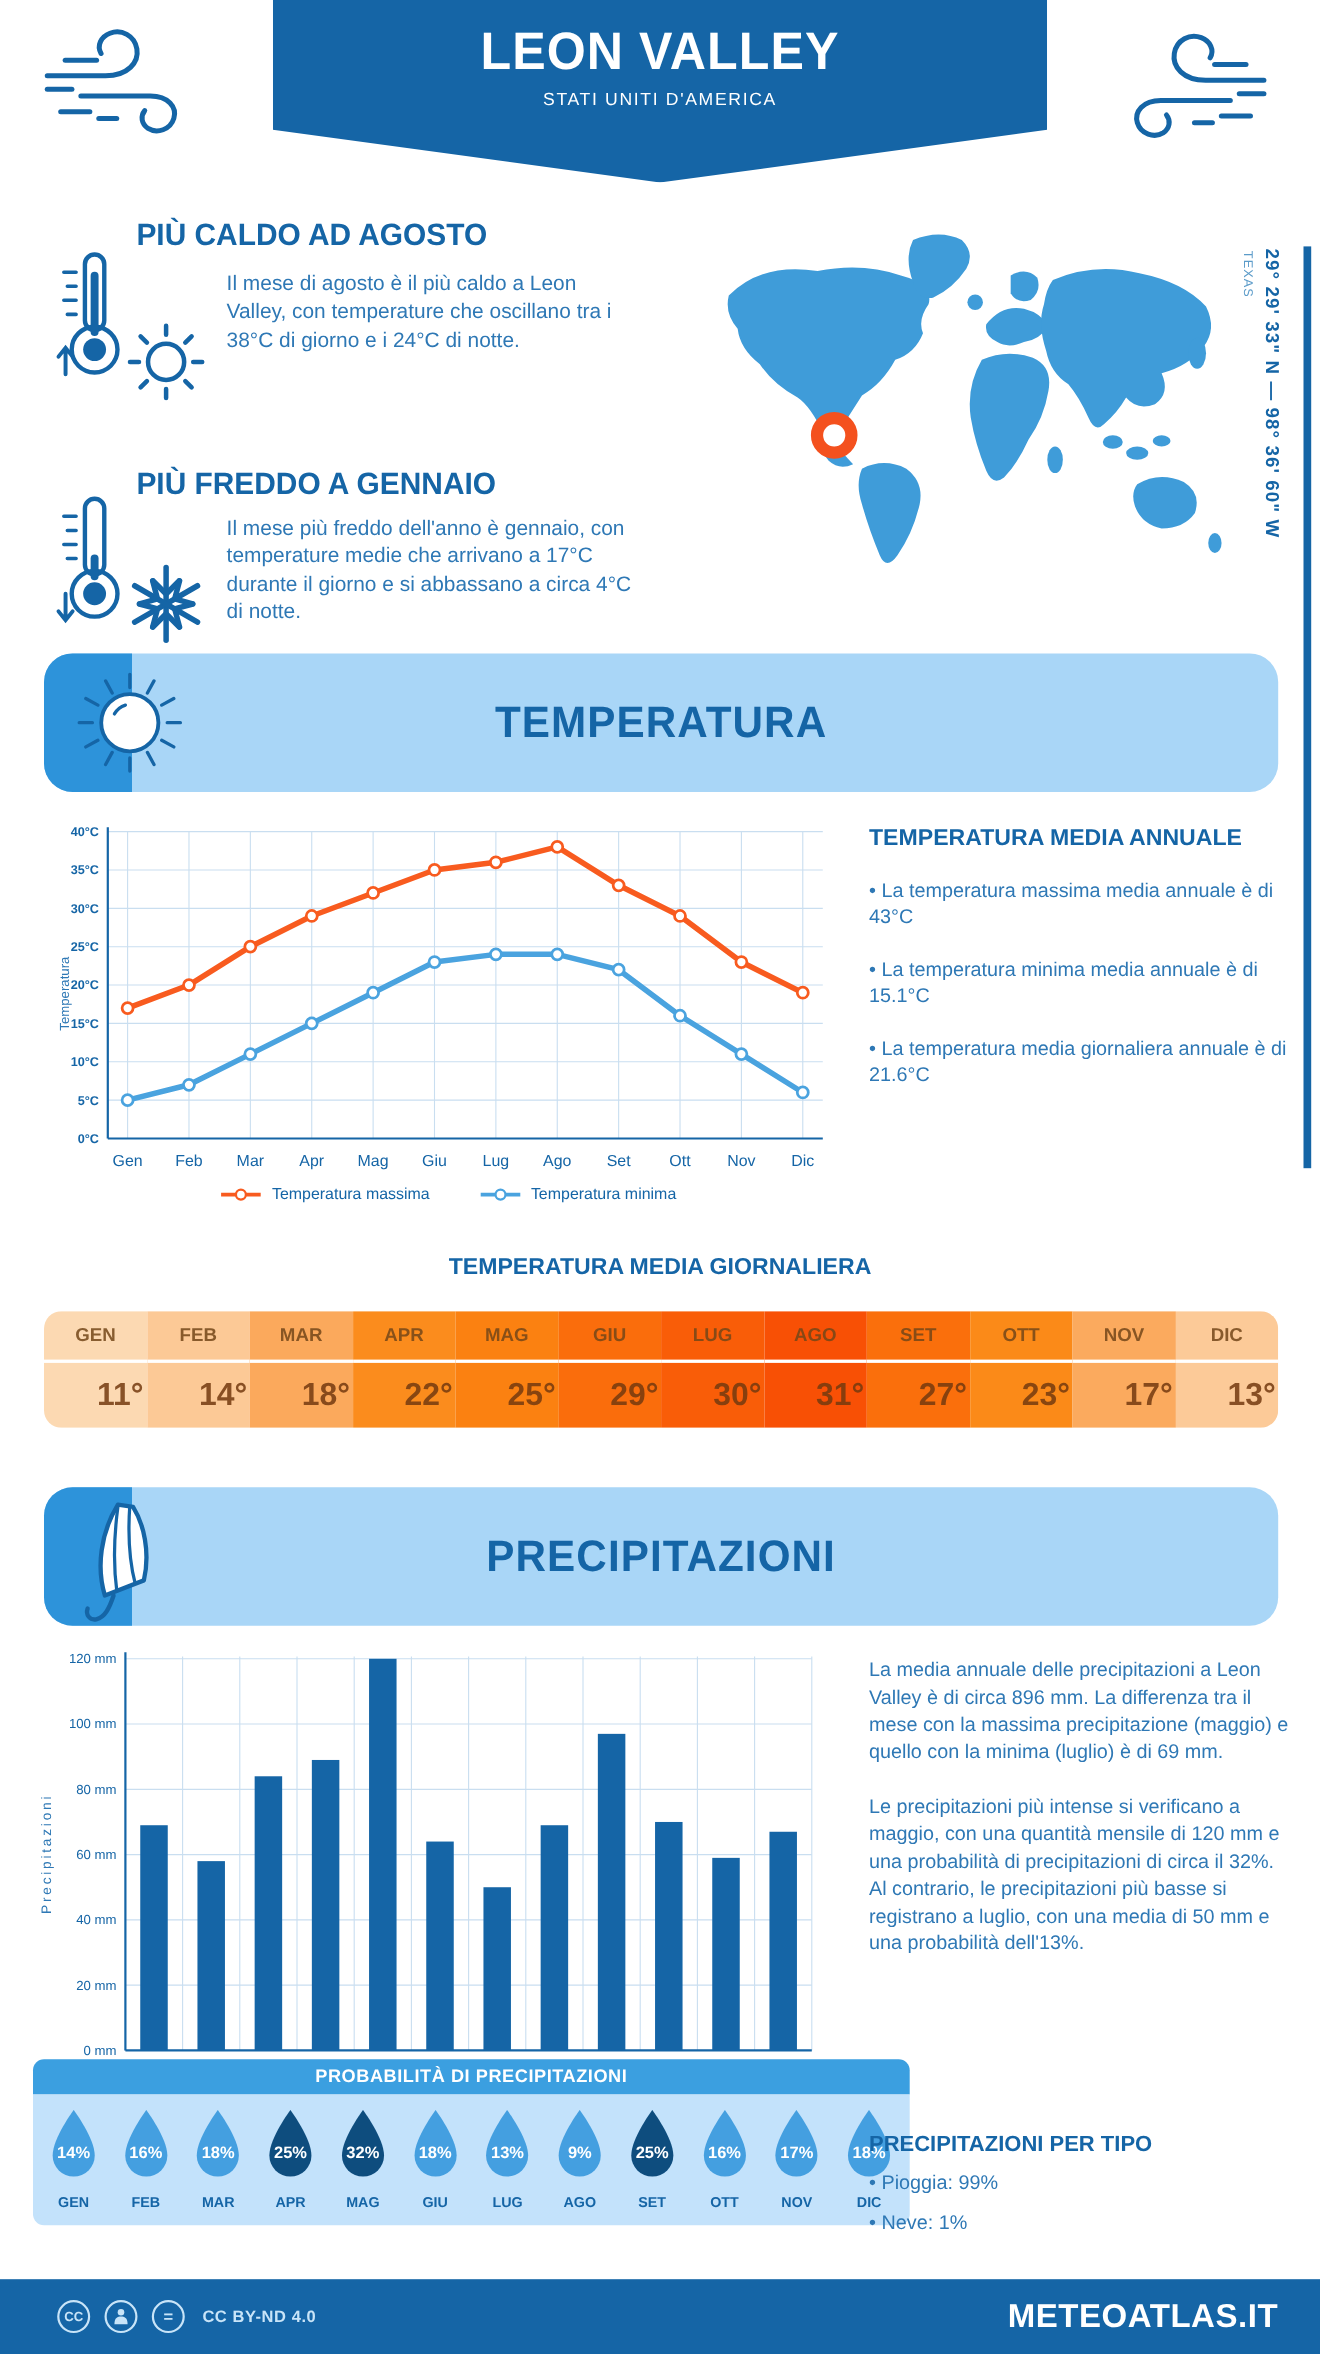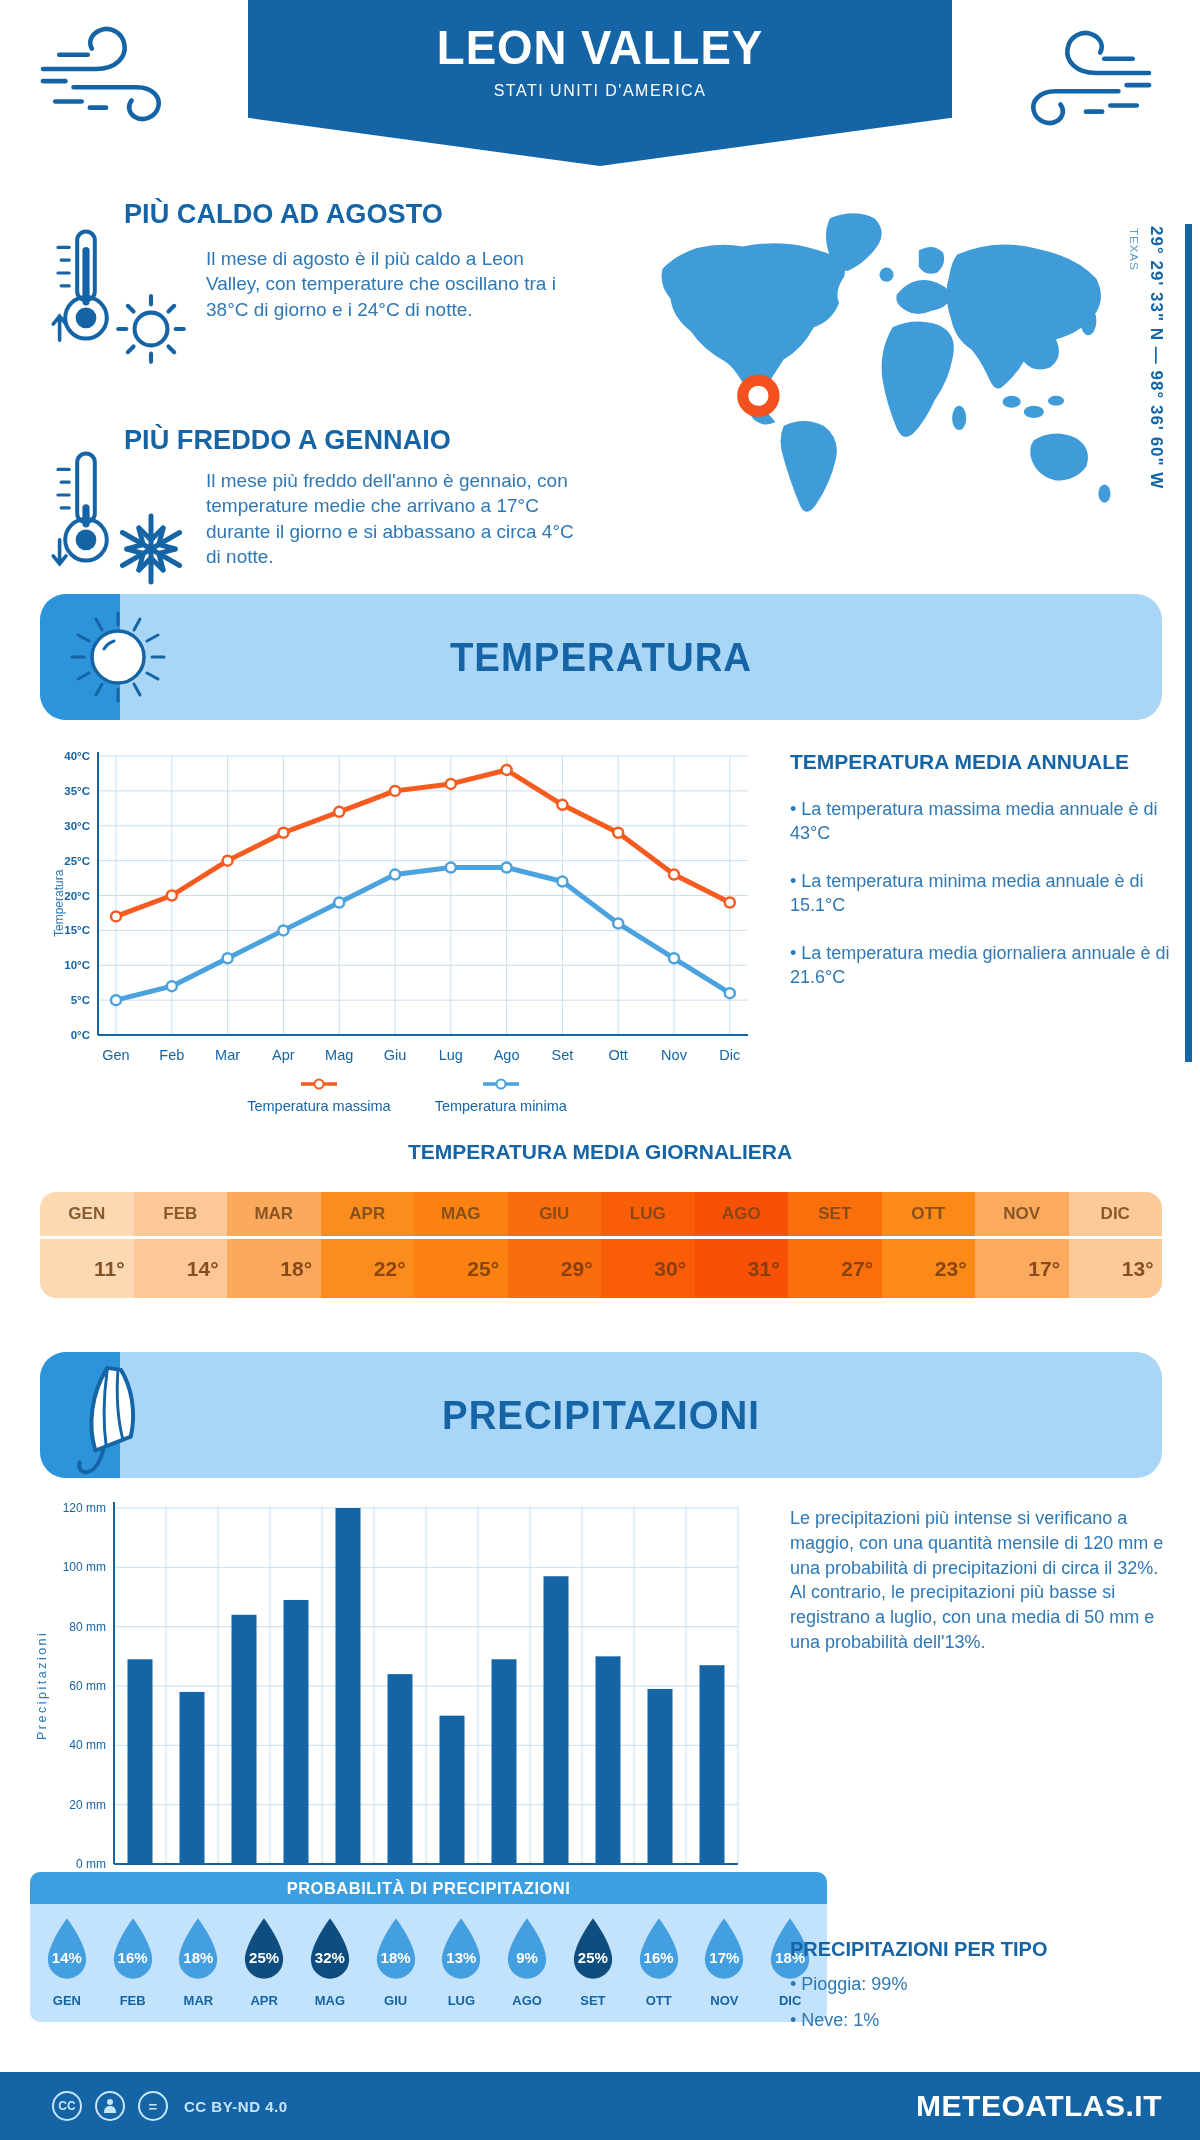--- a/index.html
+++ b/index.html
@@ -36,25 +36,25 @@
   .para{font-size:18px;line-height:1.38;color:#2e78b5;margin:0;}
   .para + .para{margin-top:25px;}
 
   
   #daily-title{top:1140px;left:0;width:100%;text-align:center;font-size:21px;font-weight:bold;color:#1565a6;}
   #daily-table{left:40px;top:1192px;width:1122px;height:106px;display:flex;border-radius:16px;overflow:hidden;}
   .tcol{flex:1;display:flex;flex-direction:column;}
   .tcol-month{height:44px;display:flex;align-items:center;justify-content:center;
               font-size:17px;font-weight:bold;color:rgba(115,70,25,.85);border-bottom:3px solid #fff;}
   .tcol-val{flex:1;display:flex;align-items:center;justify-content:center;
-            font-size:21px;font-weight:bold;color:rgba(115,58,15,.85);padding-left:45px;}
+            font-size:29px;font-weight:bold;color:rgba(115,58,15,.85);padding-left:45px;}
 
   
   .legend{display:flex;justify-content:center;gap:44px;align-items:center;}
-  .lg-item{display:flex;align-items:center;gap:8px;font-size:14.5px;color:#1565a6;flex-direction:column;}
+  .lg-item{display:flex;align-items:center;gap:8px;font-size:14.5px;color:#1565a6;}
 
   
   #prob{left:30px;top:1872px;width:797px;}
   .prob-header{height:32px;background:#3b9fe0;border-radius:10px 10px 0 0;color:#fff;
                text-align:center;font-weight:bold;font-size:16.5px;line-height:32px;letter-spacing:.5px;}
   .prob-body{background:#c3e2fb;border-radius:0 0 10px 10px;padding:12px 4px 14px;display:flex;}
   .drop-cell{flex:1;text-align:center;position:relative;}
   .drop-pct{position:absolute;left:0;top:33px;width:100%;text-align:center;
             font-size:15px;font-weight:bold;color:#fff;}
   .drop-mon{margin-top:5px;font-size:13px;font-weight:bold;color:#1565a6;}
@@ -402,20 +402,21 @@
       <text transform="translate(18,248) rotate(-90)" font-size="12.5" fill="#2e78b5" letter-spacing="2.5">Precipitazioni</text>
     </svg>
   <div class="abs legend" id="precip-legend" style="left:28px;top:1978px;width:730px">
       <div class="lg-item">
         <span style="width:13px;height:13px;background:#1565a6;display:inline-block"></span>
         <span>Totale precipitazioni</span>
       </div>
     </div>
 
   <div class="abs" id="precip-text" style="left:790px;top:1506px;width:388px">
+      <p class="para">La media annuale delle precipitazioni a Leon Valley è di circa 896 mm. La differenza tra il mese con la massima precipitazione (maggio) e quello con la minima (luglio) è di 69 mm.</p>
       <p class="para">Le precipitazioni più intense si verificano a maggio, con una quantità mensile di 120 mm e una probabilità di precipitazioni di circa il 32%. Al contrario, le precipitazioni più basse si registrano a luglio, con una media di 50 mm e una probabilità dell'13%.</p>
     </div>
 
   <div class="abs" id="prob">
     <div class="prob-header">PROBABILITÀ DI PRECIPITAZIONI</div>
     <div class="prob-body" id="prob-body">
         <div class="drop-cell"><svg width="48" height="68" viewBox="0 0 44 64">
             <path d="M22 2 C22 2 4 26 4 41 a18 18 0 0 0 36 0 C40 26 22 2 22 2 Z" fill="#449fe0"></path>
           </svg><div class="drop-pct">14%</div><div class="drop-mon">GEN</div></div>
         <div class="drop-cell"><svg width="48" height="68" viewBox="0 0 44 64">

